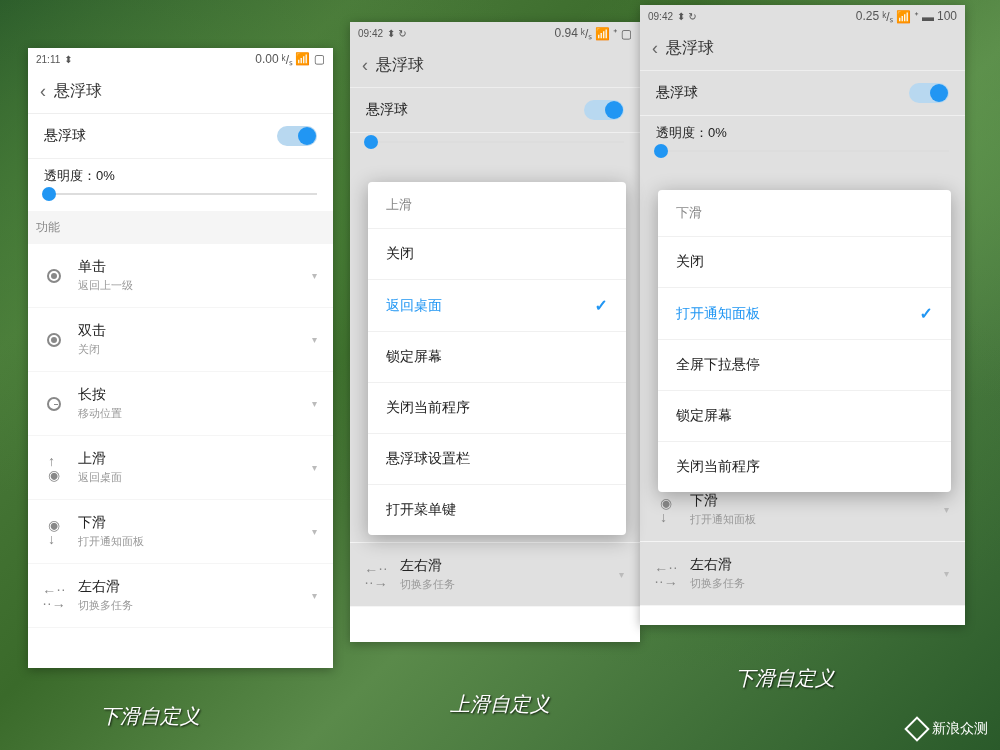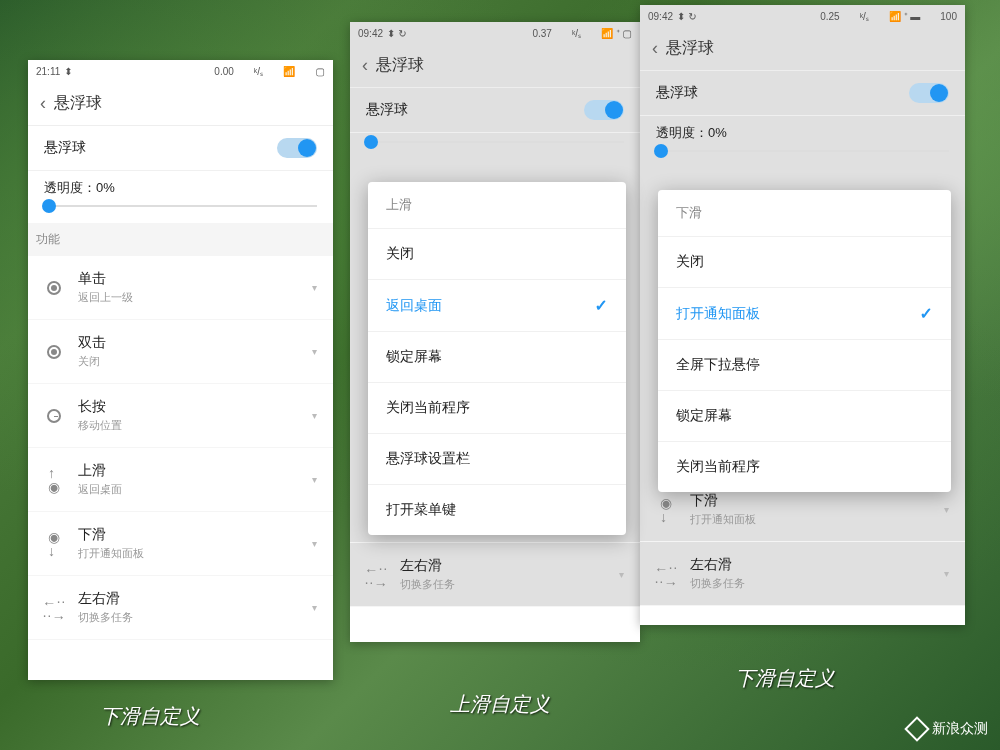--- a/index.html
+++ b/index.html
@@ -1,25 +1,25 @@
 <!DOCTYPE html>
 <html><head>
 <meta charset="utf-8">
 <style>
 *{box-sizing:border-box;margin:0;padding:0;font-family:-apple-system,"PingFang SC","Microsoft YaHei",sans-serif}
 body{width:1000px;height:750px;background:linear-gradient(135deg,#2a5a2a 0%,#4a7a3a 20%,#3a6a2a 40%,#5a8a4a 60%,#2a5a2a 100%);position:relative;overflow:hidden}
 .leaf-bg{position:absolute;width:100%;height:100%;background:radial-gradient(ellipse at 20% 30%,rgba(80,140,60,0.6) 0%,transparent 40%),radial-gradient(ellipse at 70% 60%,rgba(60,120,50,0.7) 0%,transparent 35%),radial-gradient(ellipse at 90% 20%,rgba(100,160,80,0.5) 0%,transparent 30%)}
 .phone{position:absolute;background:#fff;box-shadow:0 2px 10px rgba(0,0,0,0.3);font-size:13px;color:#333;overflow:hidden}
-.phone1{left:28px;top:60px;width:305px;height:620px}
+.phone1{left:28px;top:48px;width:305px;height:620px}
 .phone2{left:350px;top:22px;width:290px;height:620px}
 .phone3{left:640px;top:5px;width:325px;height:620px}
 .status-bar{height:22px;display:flex;align-items:center;padding:4px 8px;font-size:10px;color:#555;background:#fff}
 .status-bar.dim{background:#e0e0e0}
 .status-time{font-weight:500}
-.status-icons{margin-left:auto;display:flex;gap:20px;align-items:center;font-size:10px}
+.status-icons{margin-left:auto;display:flex;gap:3px;align-items:center;font-size:12px}
 .header{height:44px;display:flex;align-items:center;padding:0 12px;background:#fff;border-bottom:1px solid #eee}
 .header.dim{background:#e0e0e0}
 .back-chevron{font-size:18px;color:#666;margin-right:8px}
 .header-title{font-size:16px;color:#333}
 .row{display:flex;align-items:center;padding:12px 16px;background:#fff;border-bottom:1px solid #f0f0f0}
 .row.dim{background:#e0e0e0}
 .row-label{font-size:14px;color:#222;font-weight:500}
 .toggle{margin-left:auto;width:40px;height:20px;border-radius:10px;background:#ddd;position:relative}
 .toggle.on{background:#b8d8f0}
 .toggle-knob{position:absolute;width:18px;height:18px;border-radius:50%;background:#2196f3;top:1px;right:1px}
@@ -151,21 +151,21 @@
         <span class="chevron-down">▾</span>
       </div>
     </div>
 </div>
 
 <div class="phone phone2">
   <div class="status-bar dim">
     <span class="status-time">09:42</span>
     <span style="margin-left:4px">⬍ ↻</span>
     <div class="status-icons">
-        <span>0.37</span>
+        <span>0.94</span>
         <span>ᵏ/ₛ</span>
         <span>📶 ⁺ ▢</span>
       </div>
   </div>
   <div class="header dim">
     <span class="back-chevron">‹</span>
     <span class="header-title">悬浮球</span>
   </div>
   <div class="row dim">
     <span class="row-label">悬浮球</span>

